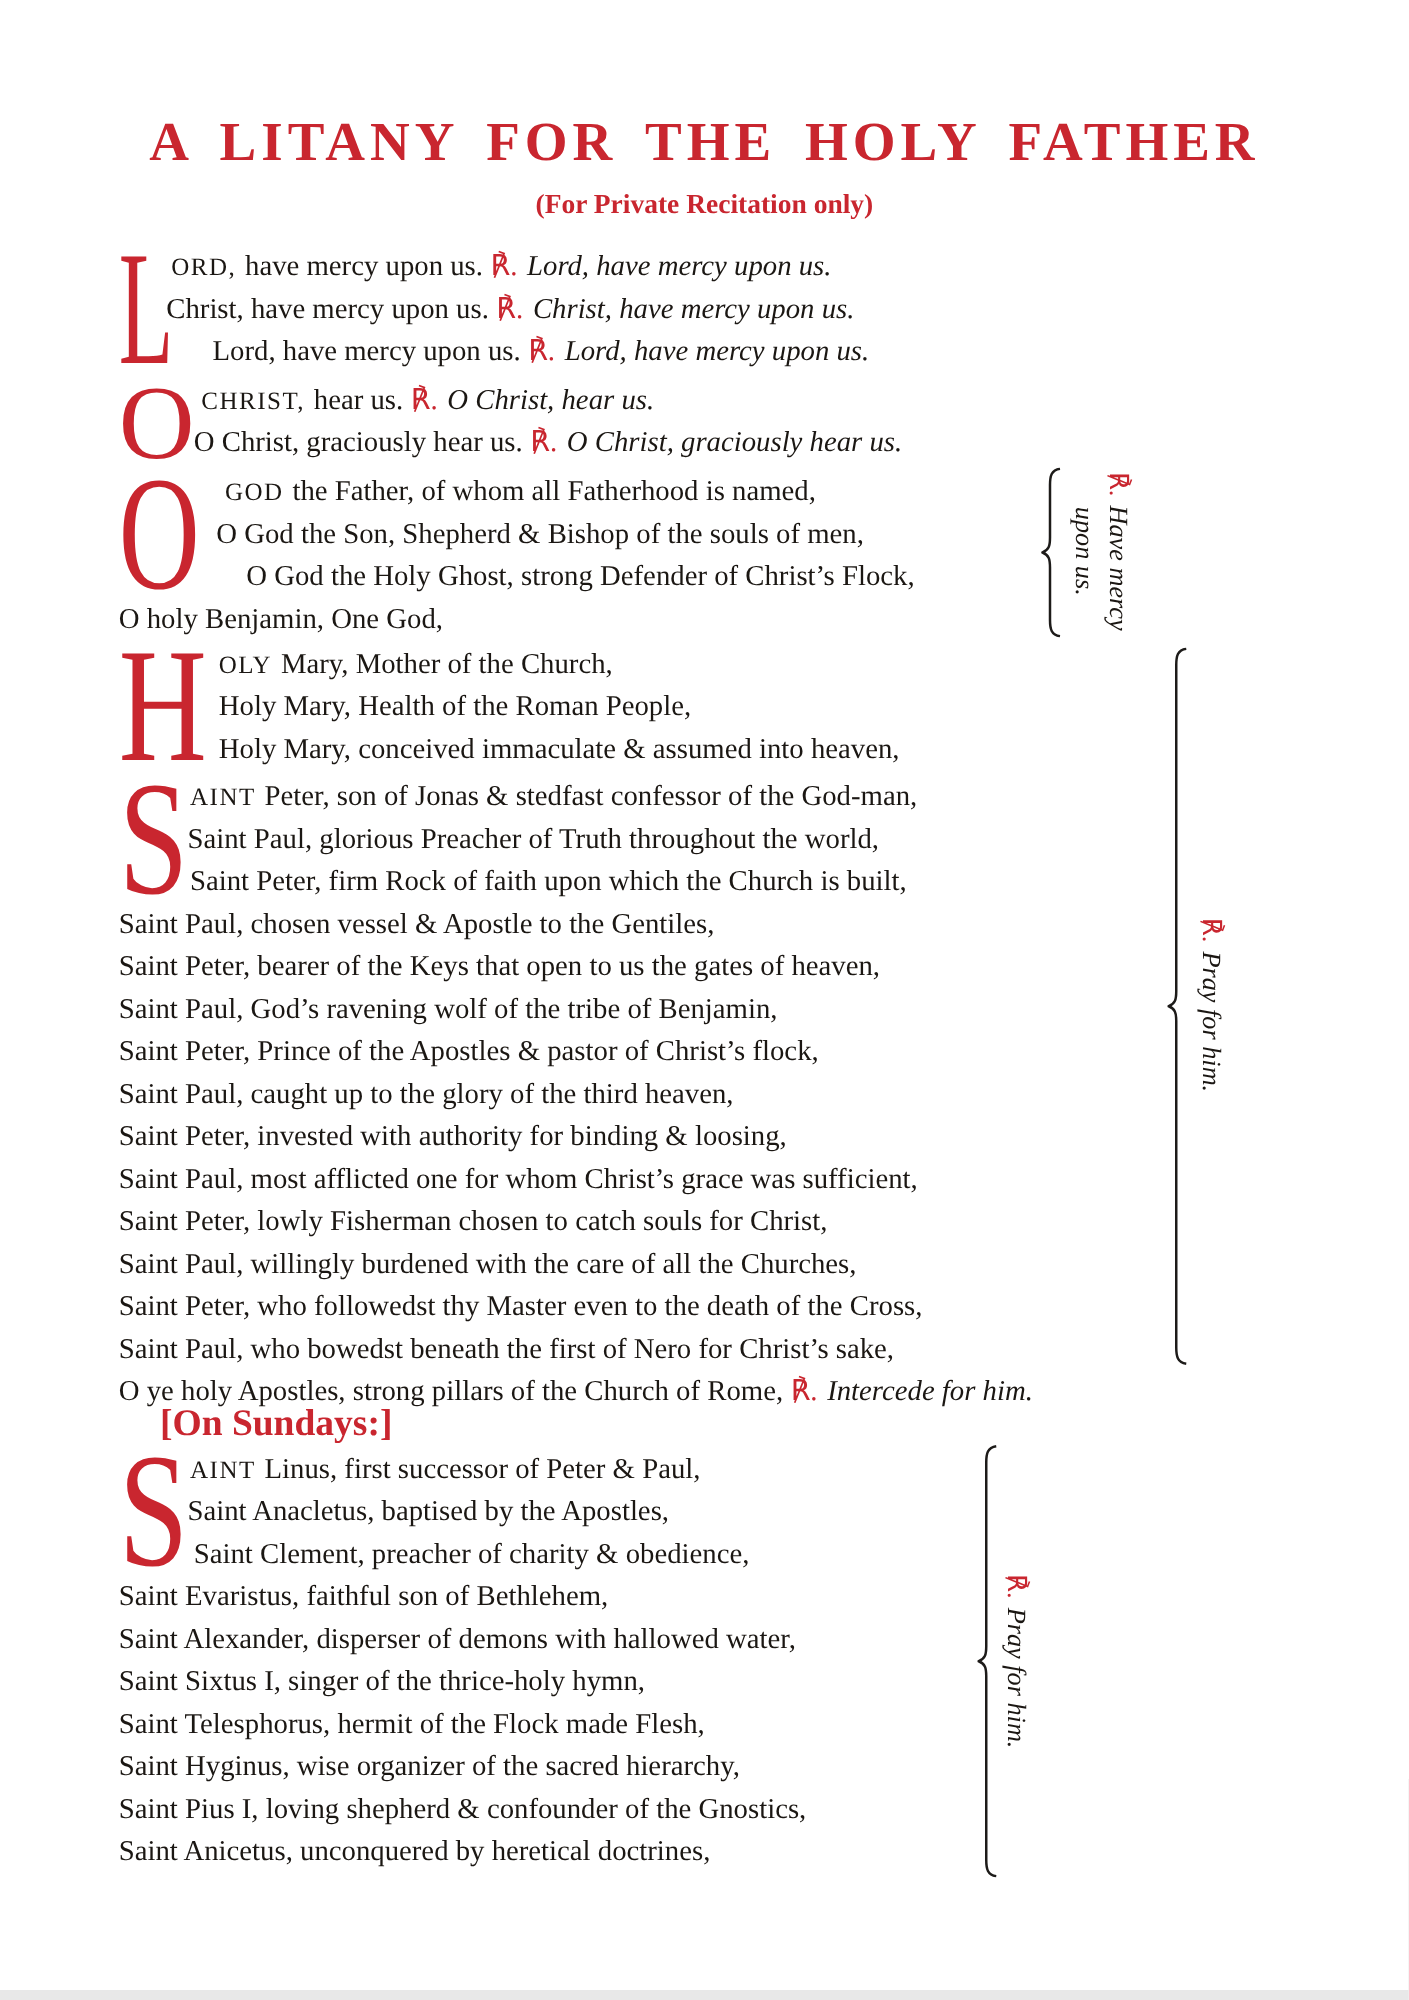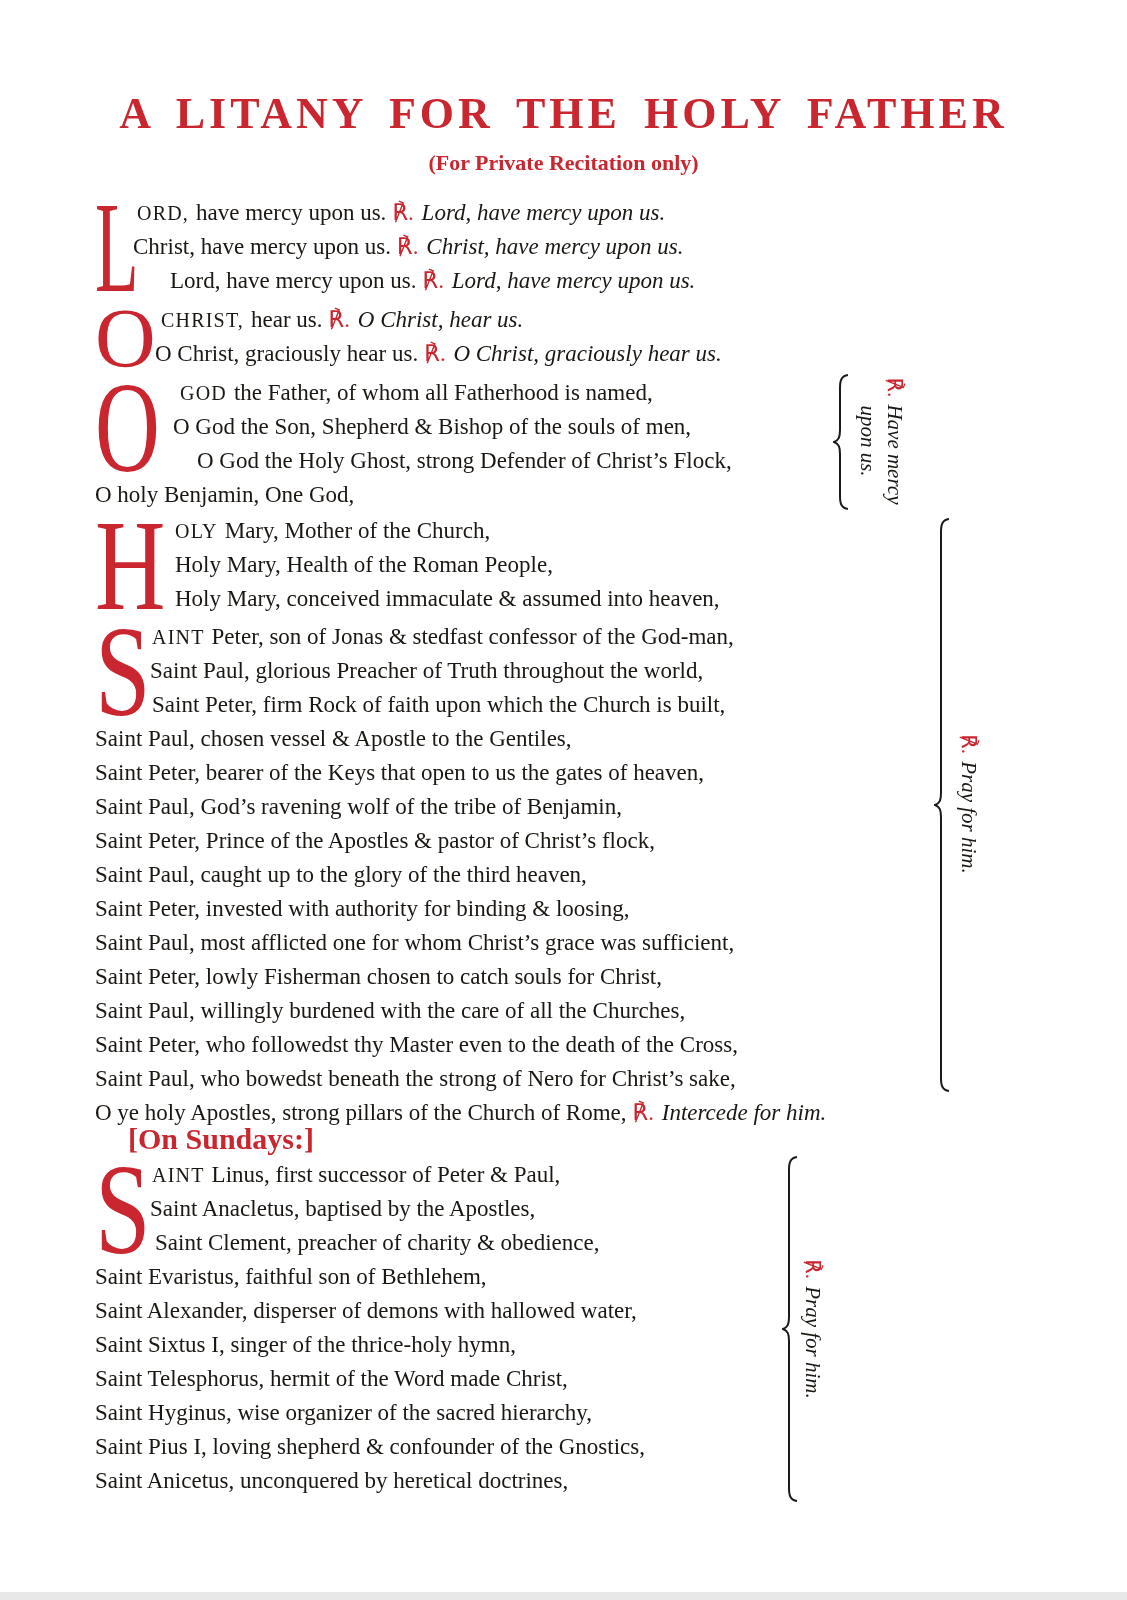--- a/index.html
+++ b/index.html
@@ -95,35 +95,35 @@
     <div class="line"><span>Saint Paul, chosen vessel &amp; Apostle to the Gentiles,</span></div>
     <div class="line"><span>Saint Peter, bearer of the Keys that open to us the gates of heaven,</span></div>
     <div class="line"><span>Saint Paul, God’s ravening wolf of the tribe of Benjamin,</span></div>
     <div class="line"><span>Saint Peter, Prince of the Apostles &amp; pastor of Christ’s flock,</span></div>
     <div class="line"><span>Saint Paul, caught up to the glory of the third heaven,</span></div>
     <div class="line"><span>Saint Peter, invested with authority for binding &amp; loosing,</span></div>
     <div class="line"><span>Saint Paul, most afflicted one for whom Christ’s grace was sufficient,</span></div>
     <div class="line"><span>Saint Peter, lowly Fisherman chosen to catch souls for Christ,</span></div>
     <div class="line"><span>Saint Paul, willingly burdened with the care of all the Churches,</span></div>
     <div class="line"><span>Saint Peter, who followedst thy Master even to the death of the Cross,</span></div>
-    <div class="line"><span>Saint Paul, who bowedst beneath the strong of Nero for Christ’s sake,</span></div>
+    <div class="line"><span>Saint Paul, who bowedst beneath the first of Nero for Christ’s sake,</span></div>
     <div class="line"><span>O ye holy Apostles, strong pillars of the Church of Rome,</span><span class="rmark">℟.</span> <span class="resp">Intercede for him.</span></div>
   </div>
 
   <div class="sundays">[On Sundays:]</div>
 
   <div class="sec" id="s6" style="top:1158px;">
     <span class="dropcap dc-s">S</span>
     <div class="line p57"><span class="lead">AINT</span><span>Linus, first successor of Peter &amp; Paul,</span></div>
     <div class="line p55"><span>Saint Anacletus, baptised by the Apostles,</span></div>
     <div class="line p60"><span>Saint Clement, preacher of charity &amp; obedience,</span></div>
     <div class="line"><span>Saint Evaristus, faithful son of Bethlehem,</span></div>
     <div class="line"><span>Saint Alexander, disperser of demons with hallowed water,</span></div>
     <div class="line"><span>Saint Sixtus I, singer of the thrice-holy hymn,</span></div>
-    <div class="line"><span>Saint Telesphorus, hermit of the Word made Christ,</span></div>
+    <div class="line"><span>Saint Telesphorus, hermit of the Flock made Flesh,</span></div>
     <div class="line"><span>Saint Hyginus, wise organizer of the sacred hierarchy,</span></div>
     <div class="line"><span>Saint Pius I, loving shepherd &amp; confounder of the Gnostics,</span></div>
     <div class="line"><span>Saint Anicetus, unconquered by heretical doctrines,</span></div>
   </div>
 
   <div class="brace" style="left:833px; top:374px;">
     <svg width="16" height="136" xmlns="http://www.w3.org/2000/svg">
       <path d="M15 1 C8 2 7 7 7 14 L7 56 C7 63 6 66 1 68 C6 70 7 73 7 80 L7 122 C7 129 8 134 15 135" fill="none" stroke="#1d1b19" stroke-width="2"></path>
     </svg>
   </div>

